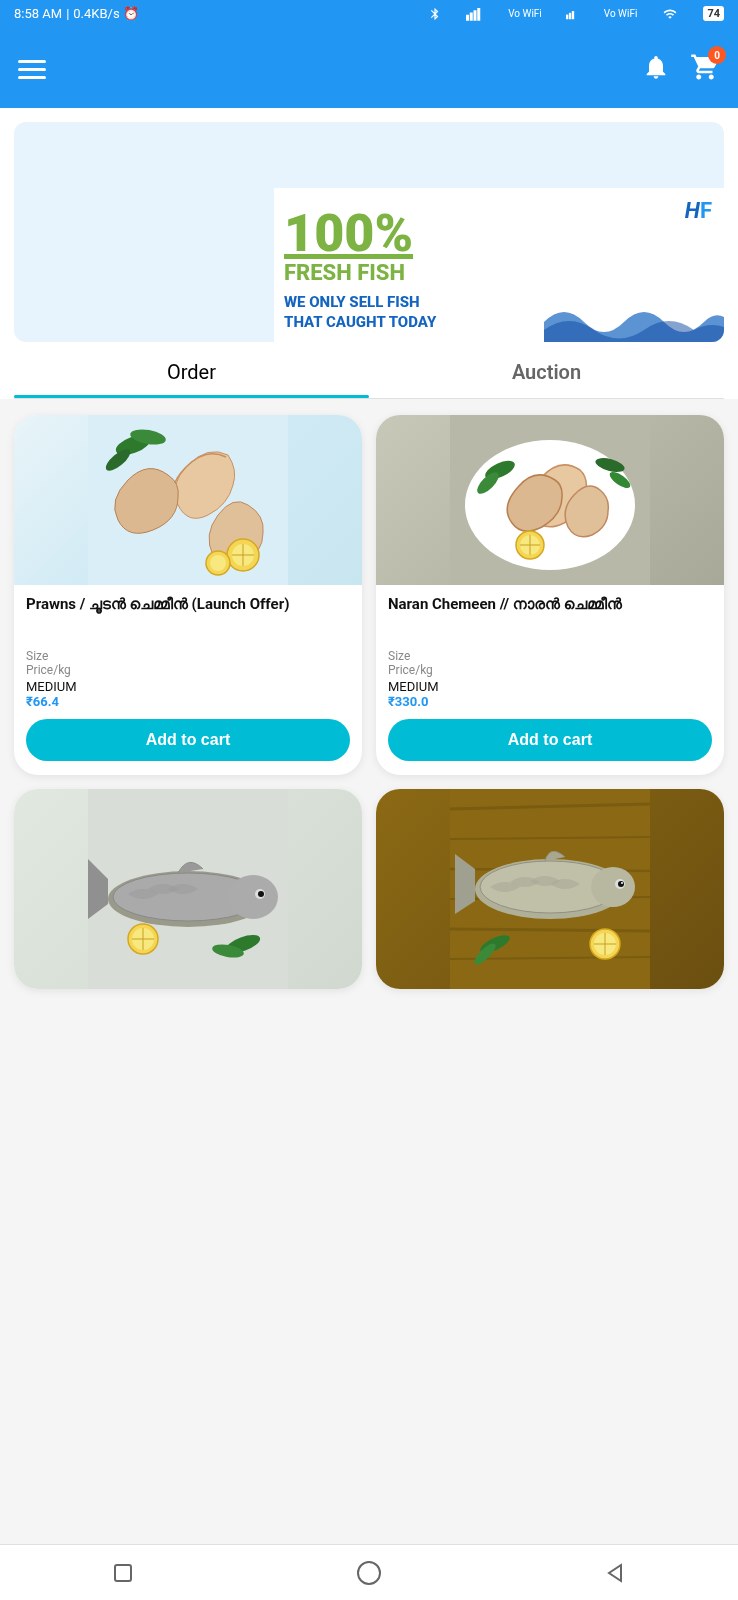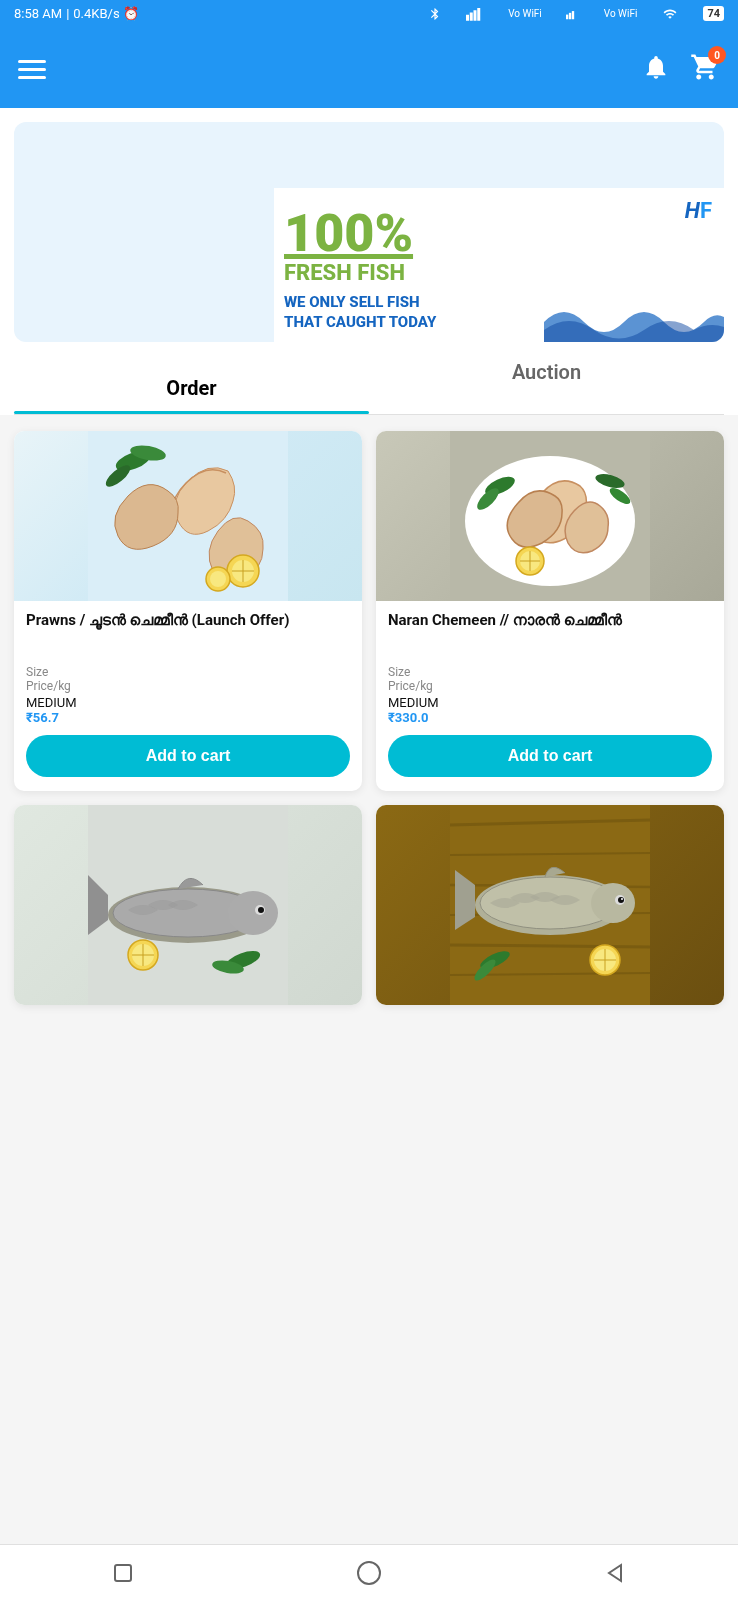--- a/index.html
+++ b/index.html
@@ -150,22 +150,21 @@
       text-align: center;
       padding: 18px 0 14px 0;
       font-size: 20px;
       font-weight: 600;
       color: #666;
       cursor: pointer;
       position: relative;
     }
     .tab.active {
       color: #000;
-      font-weight: 700;
-      margin-top: 16px;
+      font-weight: 400;
     }
     .tab.active::after {
       content: '';
       position: absolute;
       bottom: 0;
       left: 0;
       right: 0;
       height: 3px;
       background: #00BCD4;
       border-radius: 2px;
@@ -179,21 +178,21 @@
     
     .products-grid {
       display: grid;
       grid-template-columns: 1fr 1fr;
       gap: 14px;
       padding: 16px 14px;
       background: #f5f5f5;
     }
     .product-card {
       background: white;
-      border-radius: 10px;
+      border-radius: 24px;
       overflow: hidden;
       box-shadow: 0 2px 8px rgba(0,0,0,0.08);
     }
     .product-image-wrap {
       width: 100%;
       height: 170px;
       background: #f0f0f0;
       overflow: hidden;
       position: relative;
     }
@@ -417,21 +416,21 @@
       </svg>
     </div>
     <div class="product-info">
       <div class="product-name">Prawns / ചൂടൻ ചെമ്മീൻ (Launch Offer)</div>
       <div class="product-size-row">
         <span class="product-size-label">Size</span>
         <span class="product-price-label">Price/kg</span>
       </div>
       <div class="product-size-row">
         <span class="product-size-value">MEDIUM</span>
-        <span class="product-price-value">₹56.7</span>
+        <span class="product-price-value">₹66.4</span>
       </div>
       <button class="add-to-cart-btn">Add to cart</button>
     </div>
   </div>
 
   <div class="product-card">
     <div class="product-image-wrap img-shrimp2">
       <svg width="100%" height="100%" viewBox="0 0 200 170">
         <rect width="200" height="170" fill="#b8b8a8"></rect>
 

